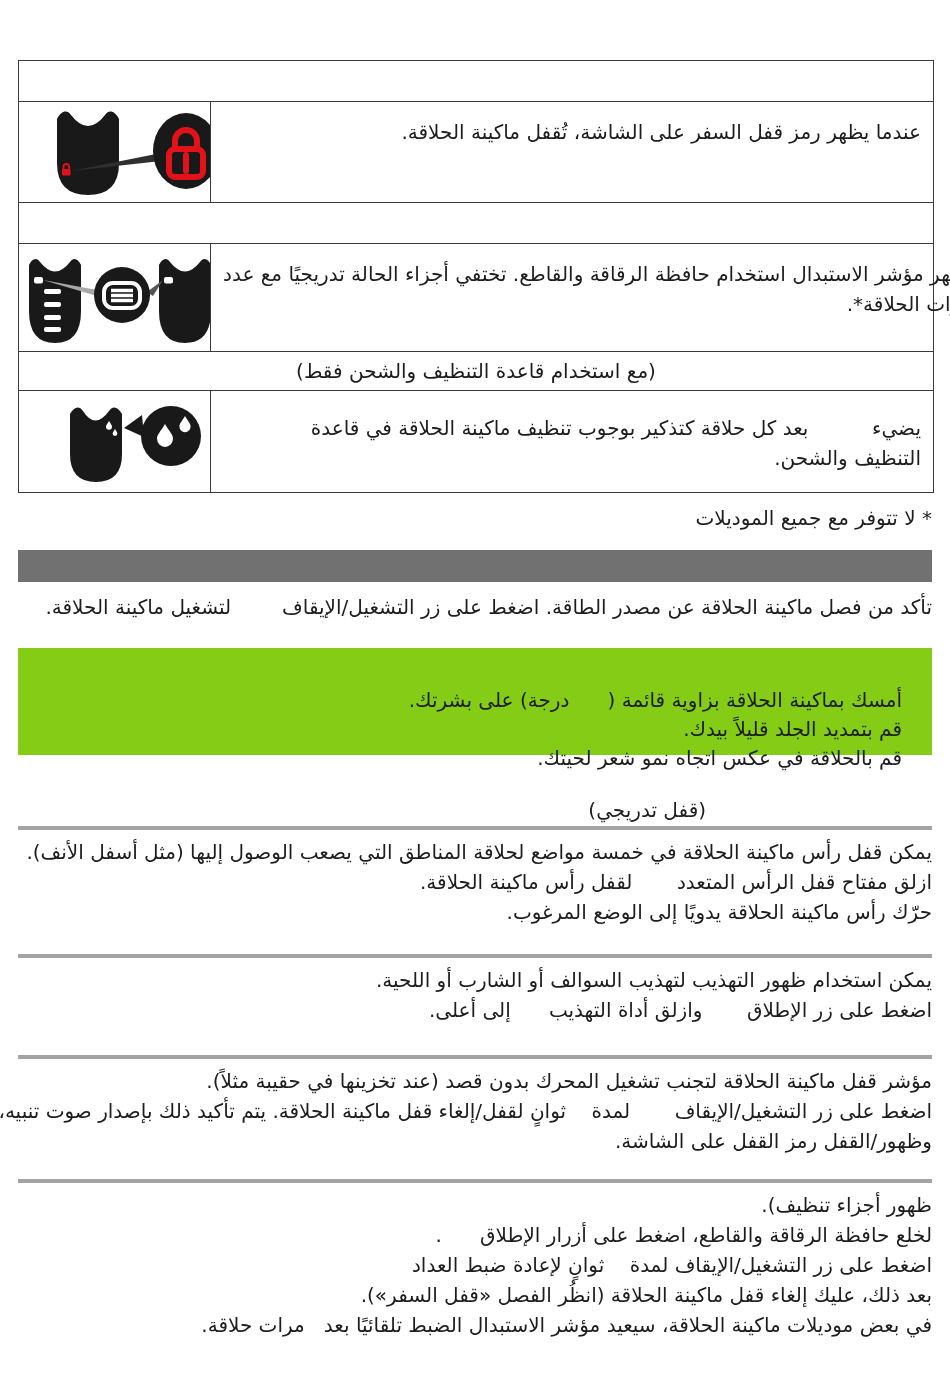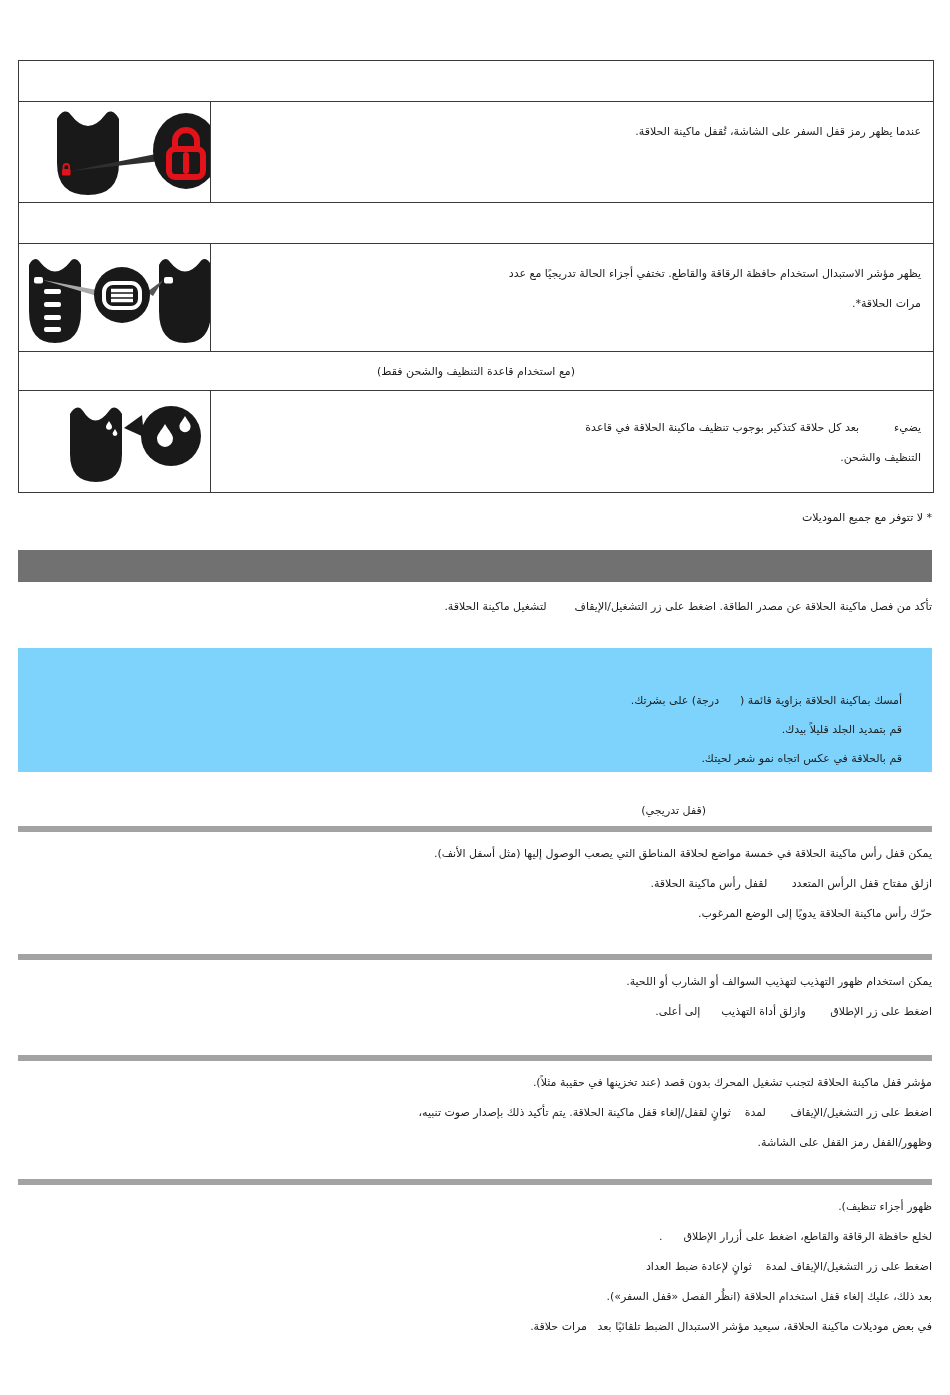--- a/index.html
+++ b/index.html
@@ -1,44 +1,44 @@
 <!DOCTYPE html>
 <html lang="ar"><head>
 <meta charset="utf-8">
 <style>
   html,body{margin:0;padding:0;background:#fff;}
   #page{
     position:relative;width:950px;height:1395px;background:#ffffff;overflow:hidden;
     font-family:"DejaVu Sans", sans-serif;color:#1d1d1d;
   }
   .blk{position:absolute;left:18px;width:914px;direction:rtl;text-align:right;
-       font-size:11px;line-height:30px;color:#1d1d1d;}
+       font-size:20px;line-height:30px;color:#1d1d1d;}
   .nowrap{white-space:nowrap;}
 
   
   #tbl{top:60px;border:1px solid #3a3a3a;box-sizing:content-box;}
   .trow{border-top:1px solid #3a3a3a;box-sizing:border-box;}
   .trow:first-child{border-top:none;}
   .r-blank1{height:40px;}
   .r-split{display:flex;flex-direction:row;direction:ltr;}
   .r2{height:101px;}
   .r-blank2{height:41px;}
   .r4{height:108px;}
   .r5{height:39px;line-height:39px;text-align:center;}
   .r6{height:102px;gap:12px;}
   .img-cell{width:192px;border-right:1px solid #3a3a3a;box-sizing:border-box;flex:0 0 192px;overflow:hidden;}
   .txt-cell{flex:1;direction:rtl;text-align:right;padding:15px 12px 0 12px;}
 
   
   #footnote{top:505px;line-height:26px;}
   #section-bar{top:550px;height:32px;background:#717171;}
   #p-power{top:592px;}
-  #tips-box{top:648px;height:124px;background:#7dd3fc;box-sizing:border-box;padding:38px 30px 0 0;line-height:29px;}
+  #tips-box{top:648px;height:107px;background:#84cc16;box-sizing:border-box;padding:38px 30px 0 0;line-height:29px;}
   #h-headlock{top:797px;padding-right:226px;box-sizing:border-box;line-height:27px;}
-  .section{border-top:6px solid #a3a3a3;padding-top:7px;}
+  .section{border-top:4px solid #a3a3a3;padding-top:7px;}
   #sec-headlock{top:826px;}
   #sec-trimmer{top:954px;}
   #sec-lock{top:1055px;}
   #sec-replace{top:1179px;}
 </style>
 </head>
 <body>
 
 <div id="page">
 
@@ -143,17 +143,17 @@
   <div id="sec-lock" class="blk section">
     <div class="nowrap">مؤشر قفل ماكينة الحلاقة لتجنب تشغيل المحرك بدون قصد (عند تخزينها في حقيبة مثلاً).</div>
     <div class="nowrap">اضغط على زر التشغيل/الإيقاف&nbsp;&nbsp;&nbsp;&nbsp;&nbsp;&nbsp; لمدة&nbsp;&nbsp;&nbsp; ثوانٍ لقفل/إلغاء قفل ماكينة الحلاقة. يتم تأكيد ذلك بإصدار صوت تنبيه،</div>
     <div class="nowrap">وظهور/القفل رمز القفل على الشاشة.</div>
   </div>
 
   <div id="sec-replace" class="blk section">
     <div class="nowrap">ظهور أجزاء تنظيف).</div>
     <div class="nowrap">لخلع حافظة الرقاقة والقاطع، اضغط على أزرار الإطلاق&nbsp;&nbsp;&nbsp;&nbsp;&nbsp; .</div>
     <div class="nowrap">اضغط على زر التشغيل/الإيقاف لمدة&nbsp;&nbsp;&nbsp; ثوانٍ لإعادة ضبط العداد</div>
-    <div class="nowrap">بعد ذلك، عليك إلغاء قفل استخدام الحلاقة (انظُر الفصل «قفل السفر»).</div>
+    <div class="nowrap">بعد ذلك، عليك إلغاء قفل ماكينة الحلاقة (انظُر الفصل «قفل السفر»).</div>
     <div class="nowrap">في بعض موديلات ماكينة الحلاقة، سيعيد مؤشر الاستبدال الضبط تلقائيًا بعد&nbsp;&nbsp; مرات حلاقة.</div>
   </div>
 
 </div>
 
 </body></html>

